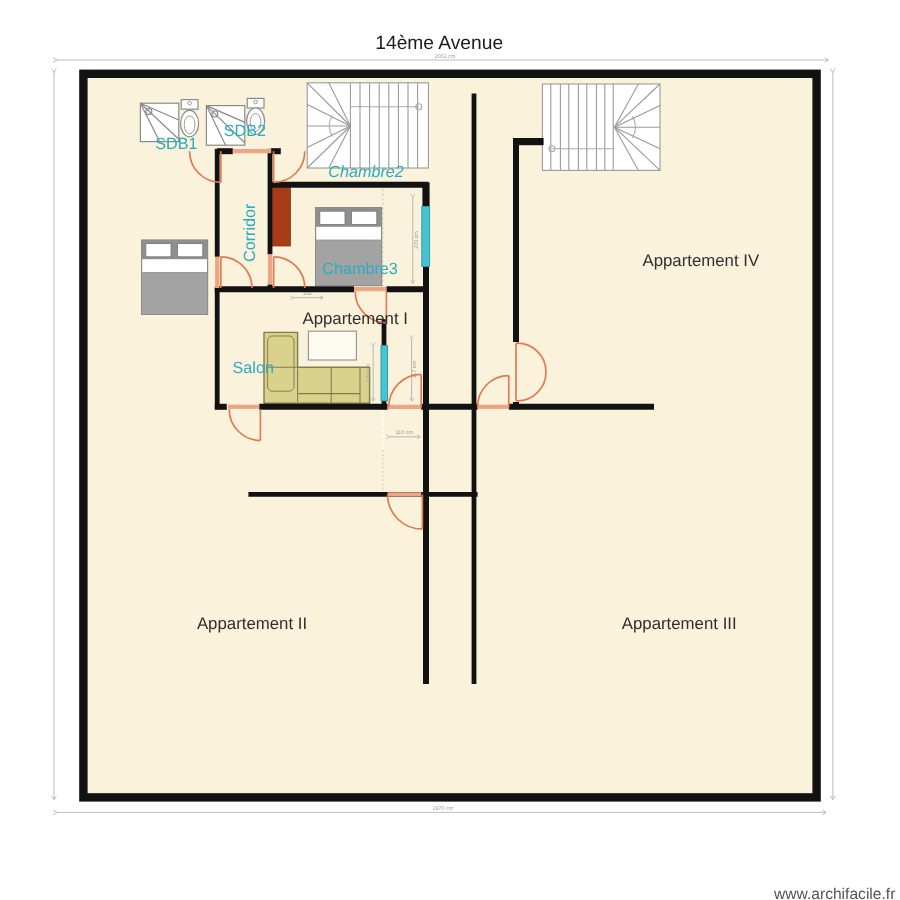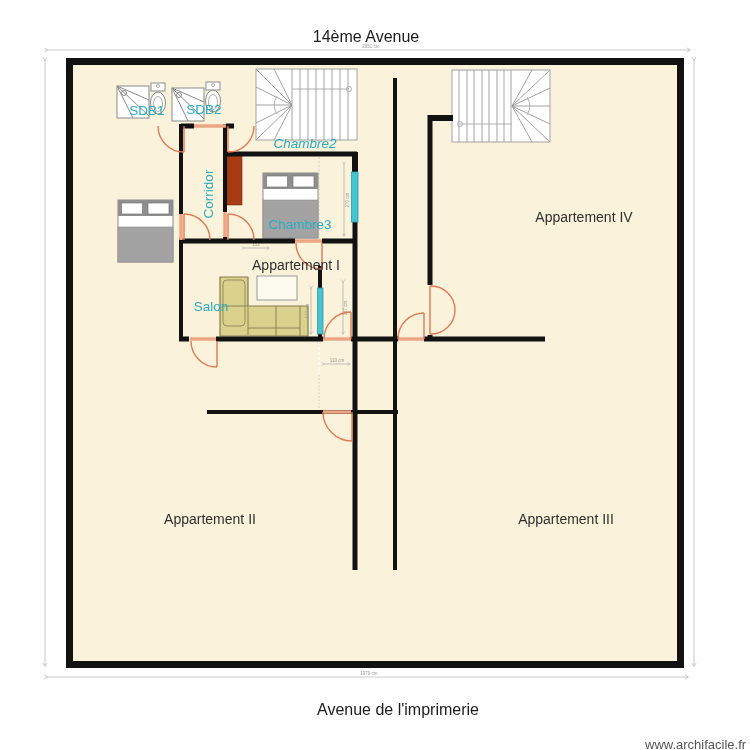--- a/index.html
+++ b/index.html
@@ -247,28 +247,27 @@
 
     <g>
       <rect x="351.5" y="172" width="6.5" height="50" fill="#47C4D1" stroke="#2E9AA8" stroke-width="0.8"></rect>
       <rect x="317.5" y="288" width="5.5" height="46" fill="#47C4D1" stroke="#2E9AA8" stroke-width="0.8"></rect>
     </g>
 
     <rect x="69.5" y="61.5" width="611" height="603" fill="none" stroke="#121212" stroke-width="7"></rect>
   </svg>
 
   <div class="lbl street" style="left:366px;top:37px;">14ème Avenue</div>
-  <div class="lbl street" style="left:398px;top:710px;">Avenue de l'imprimerie</div>
 
   <div class="lbl apt" style="left:252px;top:265px;margin-left:44px;">Appartement I</div>
   <div class="lbl apt" style="left:210px;top:519px;">Appartement II</div>
   <div class="lbl apt" style="left:566px;top:519px;">Appartement III</div>
   <div class="lbl apt" style="left:584px;top:217px;">Appartement IV</div>
 
-  <div class="lbl room" style="left:147px;top:110px;">SDB1</div>
+  <div class="lbl room" style="left:147px;top:120px;">SDB1</div>
   <div class="lbl room" style="left:204px;top:109px;">SDB2</div>
   <div class="lbl room" style="left:305px;top:143px;font-style:italic;">Chambre2</div>
   <div class="lbl room" style="left:300px;top:224px;text-align:center;">Chambre3</div>
   <div class="lbl room room-rot" style="left:208px;top:194px;">Corridor</div>
   <div class="lbl room" style="left:211px;top:306px;">Salon</div>
 
   <div class="lbl watermark" style="left:645px;top:737px;">www.archifacile.fr</div>
 </div>
 
 </body></html>

